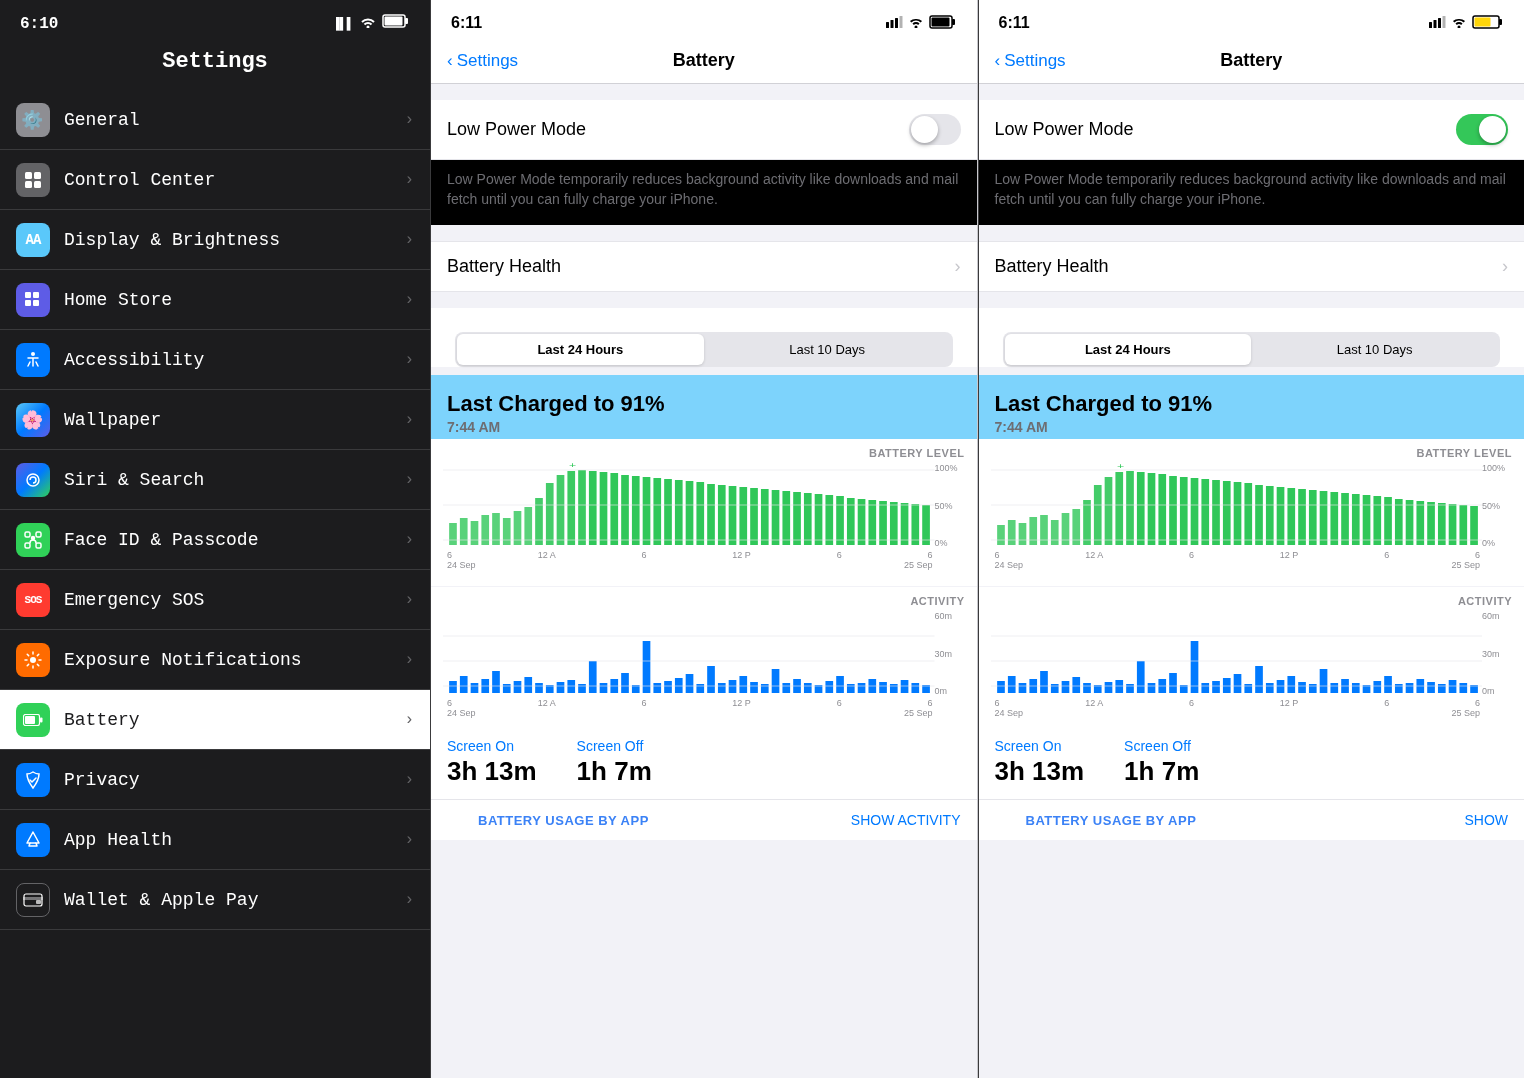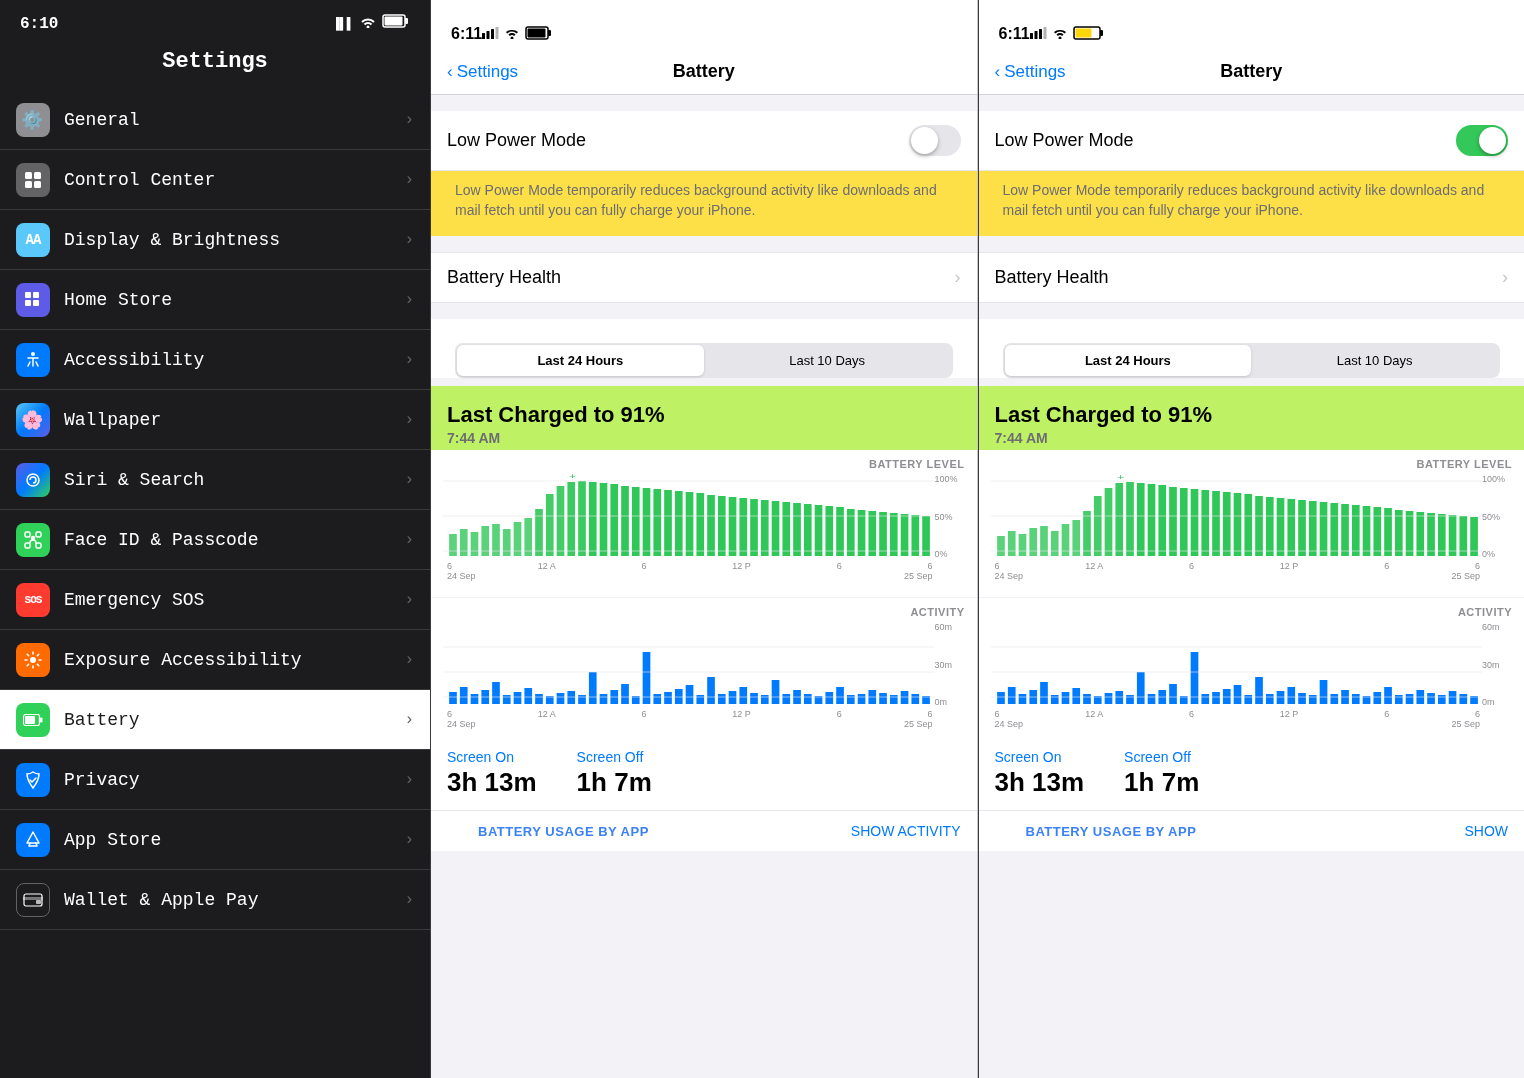--- a/index.html
+++ b/index.html
@@ -99,23 +99,23 @@
       background: #f2f2f7;
       display: flex;
       flex-direction: column;
       height: 1078px;
       overflow: hidden;
       border-left: 0.5px solid #3a3a3c;
     }
     .phone-status-bar {
       background: white;
       display: flex;
-      justify-content: flex-start;
-      align-items: center;
-      padding: 25px 20px 10px;
+      justify-content: space-between;
+      align-items: center;
+      padding: 14px 20px 10px;
       font-size: 16px;
       font-weight: 600;
     }
     .phone-status-right {
       display: flex;
       align-items: center;
       gap: 5px;
       font-size: 13px;
     }
     .nav-bar {
@@ -184,25 +184,25 @@
       height: 27px;
       border-radius: 50%;
       background: white;
       box-shadow: 0 2px 4px rgba(0,0,0,0.3);
       transition: left 0.3s;
     }
     .toggle.off .toggle-knob { left: 2px; }
     .toggle.on .toggle-knob { left: 23px; }
 
     .low-power-desc {
-      padding: 10px 24px 16px;
+      padding: 10px 16px 16px;
       font-size: 14px;
       color: #6d6d72;
       line-height: 1.4;
-      background: #fde047;
+      background: #000000;
     }
 
     .battery-health-row {
       display: flex;
       align-items: center;
       justify-content: space-between;
       padding: 14px 16px;
       background: white;
       margin-top: 16px;
       border-top: 0.5px solid #e5e5ea;
@@ -231,21 +231,21 @@
       color: #000;
     }
     .tab-btn.active {
       background: white;
       box-shadow: 0 1px 3px rgba(0,0,0,0.15);
       font-weight: 600;
     }
 
     .charge-info {
       padding: 16px 16px 4px;
-      background: #bef264;
+      background: #7dd3fc;
       margin-top: 8px;
     }
     .charge-percent {
       font-size: 22px;
       font-weight: 700;
       color: #000;
     }
     .charge-time {
       font-size: 14px;
       color: #6d6d72;
@@ -437,21 +437,21 @@
       <span class="item-label">Emergency SOS</span>
       <span class="chevron">›</span>
     </div>
     <div class="settings-item">
       <div class="settings-item-icon" style="background:#ff6b00;">
         <svg width="20" height="20" viewBox="0 0 20 20" fill="white">
             <circle cx="10" cy="10" r="3"></circle>
             <path d="M10 2v2M10 16v2M2 10h2M16 10h2M4.22 4.22l1.42 1.42M14.36 14.36l1.42 1.42M4.22 15.78l1.42-1.42M14.36 5.64l1.42-1.42" stroke="white" stroke-width="1.5" stroke-linecap="round"></path>
           </svg>
       </div>
-      <span class="item-label">Exposure Accessibility</span>
+      <span class="item-label">Exposure Notifications</span>
       <span class="chevron">›</span>
     </div>
 
     <div class="settings-item active">
       <div class="settings-item-icon" style="background:#30d158;">
         <svg width="20" height="12" viewBox="0 0 20 12" fill="none">
           <rect x="0.5" y="0.5" width="16" height="11" rx="2" stroke="white" stroke-width="1.2"></rect>
           <rect x="17" y="3.5" width="2.5" height="5" rx="1" fill="white"></rect>
           <rect x="2" y="2" width="10" height="8" rx="1" fill="white"></rect>
         </svg>
@@ -469,21 +469,21 @@
       <span class="item-label">Privacy</span>
       <span class="chevron">›</span>
     </div>
     <div class="settings-item">
       <div class="settings-item-icon" style="background:#007aff;">
         <svg width="20" height="20" viewBox="0 0 20 20" fill="white">
             <path d="M10 2L4 13h3l-1 3h8l-1-3h3L10 2z" fill="none" stroke="white" stroke-width="1.5" stroke-linejoin="round"></path>
             <path d="M7 13h6" stroke="white" stroke-width="1.5"></path>
           </svg>
       </div>
-      <span class="item-label">App Store</span>
+      <span class="item-label">App Health</span>
       <span class="chevron">›</span>
     </div>
     <div class="settings-item">
       <div class="settings-item-icon" style="background:#1c1c1e;border:1px solid #636366;">
         <svg width="20" height="14" viewBox="0 0 20 14" fill="none">
             <rect x="1" y="1" width="18" height="12" rx="2" stroke="white" stroke-width="1.2"></rect>
             <rect x="0" y="4" width="20" height="3" fill="white" opacity="0.4"></rect>
             <rect x="13" y="7" width="5" height="4" rx="1" fill="white" opacity="0.7"></rect>
           </svg>
       </div>

